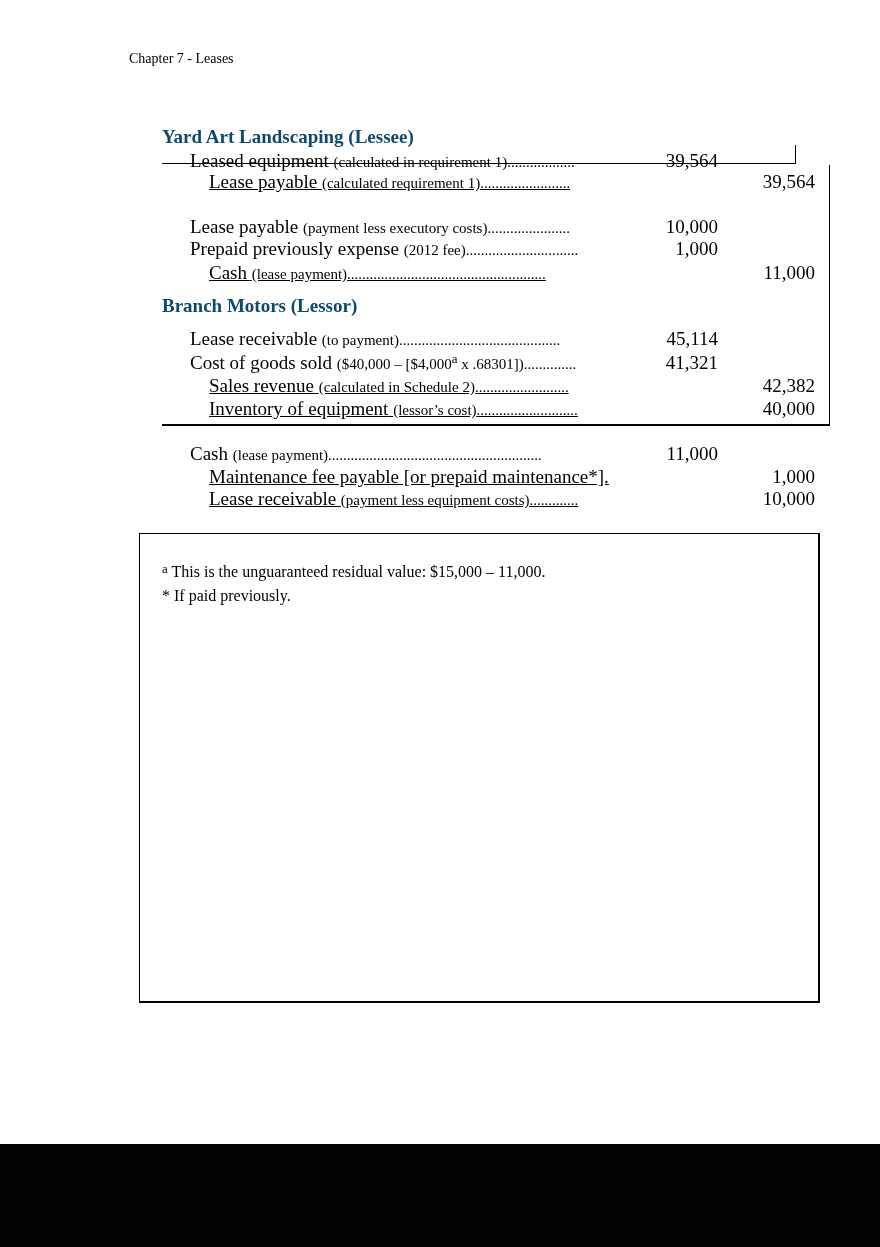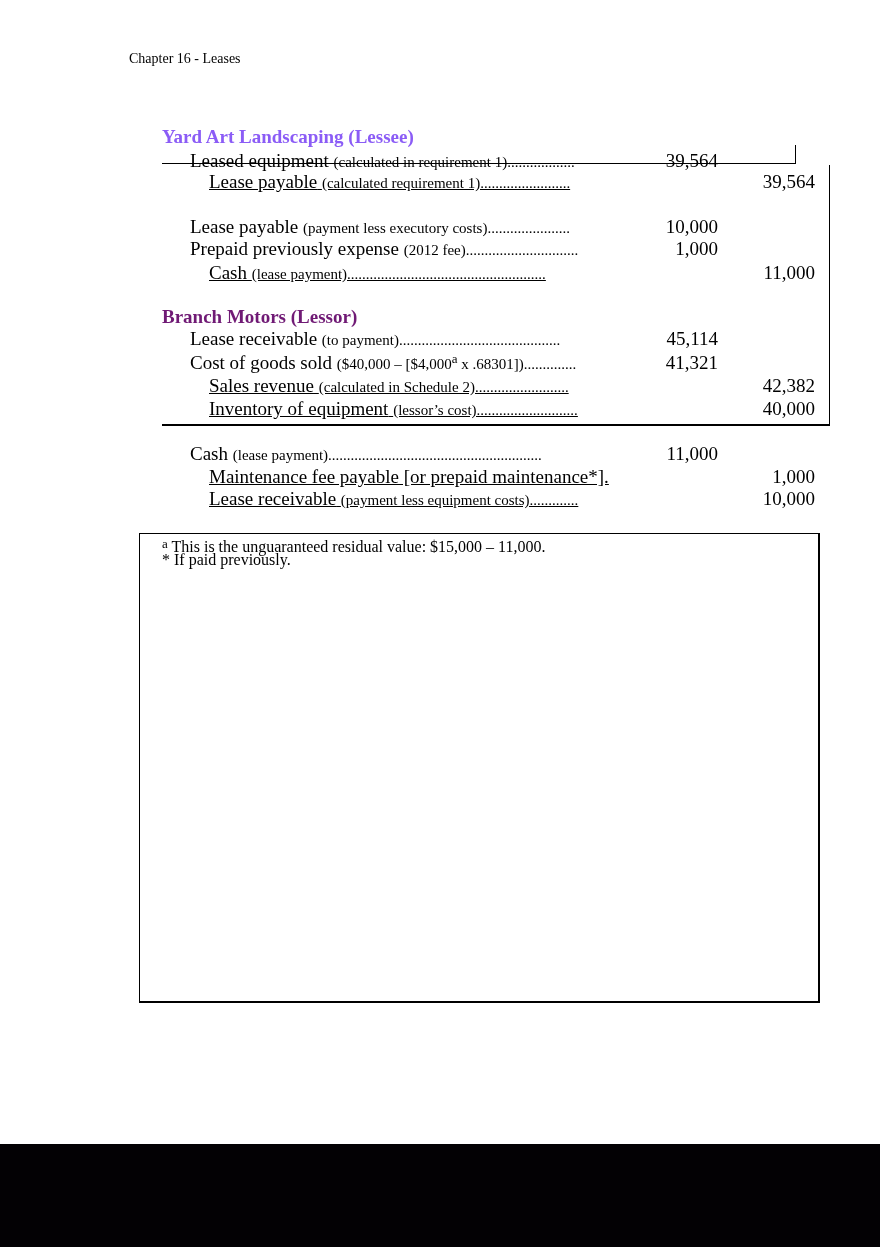--- a/index.html
+++ b/index.html
@@ -21,31 +21,31 @@
 
     .box-right { position: absolute; left: 829px; top: 165px; width: 1px; height: 260px; background: #000; }
     .box-bottom { position: absolute; left: 162px; top: 424px; width: 668px; height: 2px; background: #000; }
     .strike-line { position: absolute; left: 162px; top: 163px; width: 634px; height: 1px; background: #000; }
     .strike-tick { position: absolute; left: 795px; top: 145px; width: 1px; height: 19px; background: #000; }
 
     .footnote-box {
       position: absolute; left: 139px; top: 533px; width: 678px; height: 467px;
       border: 1px solid #000; border-right: 2px solid #000; border-bottom: 2px solid #000;
     }
-    .footnote { position: absolute; left: 22px; font-size: 16px; line-height: 19px; white-space: nowrap; }
+    .footnote { position: absolute; left: 22px; font-size: 16px; line-height: 19px; white-space: nowrap; margin-top: 25px; }
     .footnote sup { font-size: 13px; vertical-align: 4px; line-height: 0; }
     .bottom-bar { position: absolute; left: 0; top: 1144px; width: 880px; height: 103px; background: #030104; }
   </style>
 </head>
 <body>
 
-<div class="page-header">Chapter 16 - Leases</div>
+<div class="page-header">Chapter 7 - Leases</div>
 
 <div class="entries">
-  <div class="section-title" style="top:126px;color:#8b5cf6;">Yard Art Landscaping (Lessee)</div>
+  <div class="section-title" style="top:126px;color:#0c4a6e;">Yard Art Landscaping (Lessee)</div>
 
   <div class="row" style="top:150px;">
     <span class="acct"><span>Leased equipment</span> <span class="note">(calculated in requirement 1)..................</span></span>
     <span class="dr">39,564</span>
   </div>
   <div class="row indent" style="top:171px;">
     <span class="acct"><span>Lease payable</span> <span class="note">(calculated requirement 1)........................</span></span>
     <span class="cr">39,564</span>
   </div>
 
@@ -55,21 +55,21 @@
   </div>
   <div class="row" style="top:238px;">
     <span class="acct"><span>Prepaid previously expense</span> <span class="note">(2012 fee)..............................</span></span>
     <span class="dr">1,000</span>
   </div>
   <div class="row indent" style="top:262px;">
     <span class="acct"><span>Cash</span> <span class="note">(lease payment).....................................................</span></span>
     <span class="cr">11,000</span>
   </div>
 
-  <div class="section-title" style="top:306px;color:#701a75;">Branch Motors (Lessor)</div>
+  <div class="section-title" style="top:295px;color:#0c4a6e;">Branch Motors (Lessor)</div>
 
   <div class="row" style="top:328px;">
     <span class="acct"><span>Lease receivable</span> <span class="note">(to payment)...........................................</span></span>
     <span class="dr">45,114</span>
   </div>
   <div class="row" style="top:352px;">
     <span class="acct"><span>Cost of goods sold</span> <span class="note"><span>($40,000 – [$4,000</span><sup>a</sup><span> x .68301])..............</span></span></span>
     <span class="dr">41,321</span>
   </div>
   <div class="row indent" style="top:375px;">
@@ -95,16 +95,16 @@
   </div>
 </div>
 
 <div class="strike-line"></div>
 <div class="strike-tick"></div>
 <div class="box-right"></div>
 <div class="box-bottom"></div>
 
 <div class="footnote-box">
   <div class="footnote" style="top:3px;"><sup>a</sup><span> This is the unguaranteed residual value: $15,000 – 11,000.</span></div>
-  <div class="footnote" style="top:16px;"><span>* If paid previously.</span></div>
+  <div class="footnote" style="top:27px;"><span>* If paid previously.</span></div>
 </div>
 
 <div class="bottom-bar"></div>
 
 </body></html>

